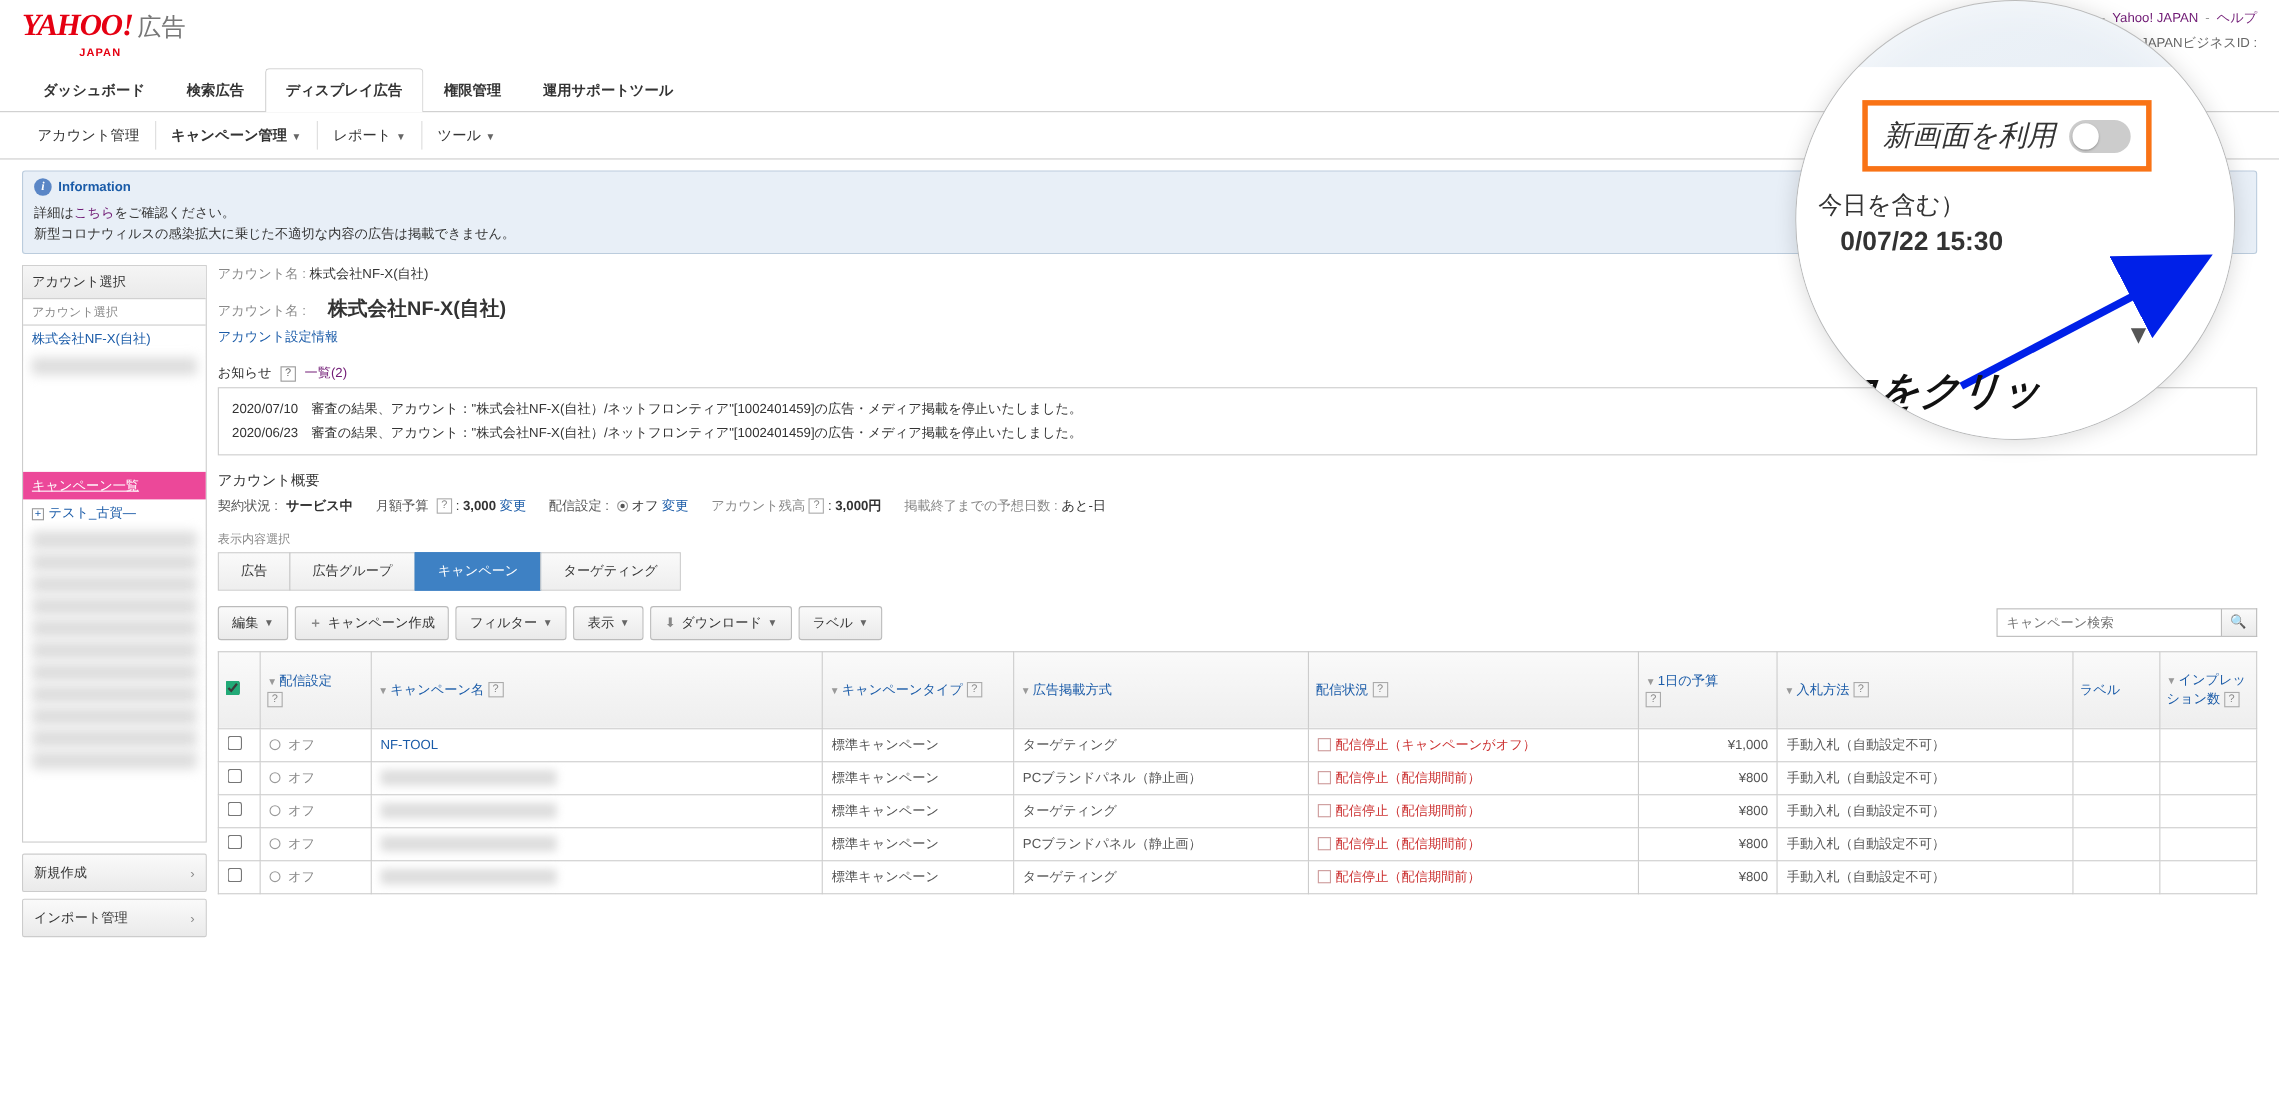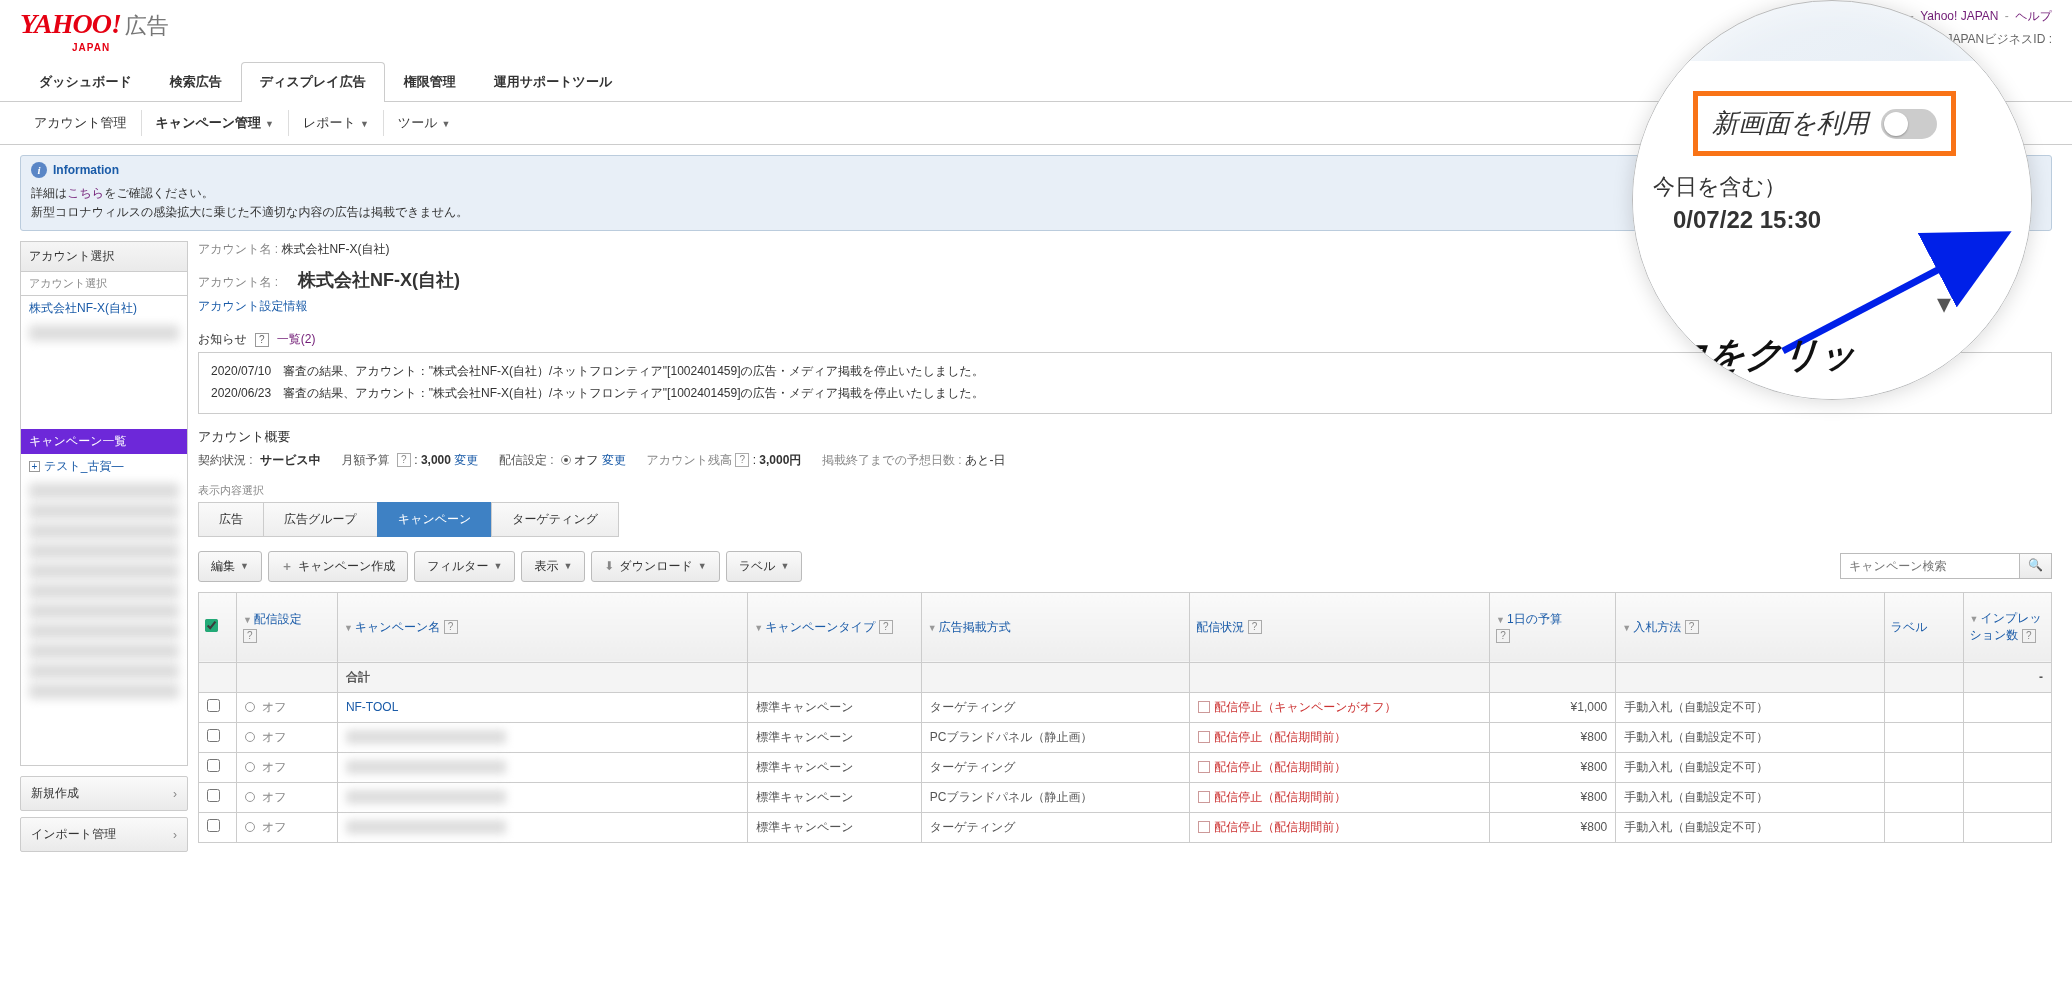--- a/index.html
+++ b/index.html
@@ -73,21 +73,21 @@
 .display-tab { border: 1px solid #ccc; padding: 8px 20px; margin-right: -1px; background: linear-gradient(#fafafa,#eee); cursor: pointer; }
 .display-tab.active { background: #3e81c4; color: #fff; border-color: #3e81c4; }
 
 .toolbar { display: flex; gap: 6px; align-items: center; margin-bottom: 0; }
 .tbtn { border: 1px solid #bbb; background: linear-gradient(#fafafa,#eaeaea); padding: 6px 12px; border-radius: 3px; cursor: pointer; display: inline-flex; align-items: center; gap: 5px; }
 .tbtn .car { font-size: 9px; color: #666; }
 .tbtn .plus-ico { color: #888; font-weight:bold; }
 .tbtn .dl-ico { color: #888; }
 .spacer { flex: 1; }
 .search-box { display: flex; }
-.search-input { border: 1px solid #bbb; padding: 5px 8px; width: 180px; font-size:12px; }
+.search-input { border: 1px solid #bbb; padding: 5px 8px; width: 205px; font-size:12px; }
 .search-btn { border: 1px solid #bbb; border-left: none; background: linear-gradient(#fafafa,#eaeaea); padding: 4px 8px; cursor: pointer; }
 
 table.grid { width: 100%; border-collapse: collapse; margin-top: 10px; border: 1px solid #ccc; table-layout: fixed; }
 table.grid th { background: linear-gradient(#fafafa,#eee); border: 1px solid #ccc; padding: 8px 6px; text-align: left; font-weight: normal; color: #1a5ba8; font-size: 12px; vertical-align: middle; height: 70px; }
 table.grid th .tri { color:#999; font-size:9px; margin-right:2px; }
 table.grid td { border: 1px solid #ccc; padding: 6px 8px; vertical-align: middle; color: #555; }
 table.grid tr.total td { background: #f4f4f4; font-weight: bold; }
 .red-txt { color: #c33; }
 .cb { width:13px; height:13px; }
 .status-radio { display:inline-flex; align-items:center; gap:4px; color:#888; }
@@ -162,21 +162,21 @@
 <div class="layout">
   <div class="sidebar">
     <div class="sidebar-box">
       <div class="sb-header">アカウント選択</div>
       <div class="sb-label">アカウント選択</div>
       <div class="sb-select">
         <div class="sb-select-item">株式会社NF-X(自社)</div>
         <div class="sb-blur"></div>
       </div>
       <div class="sb-tree">
-        <div class="sb-tree-item" style="background:#6d28d9;color:#fff;">キャンペーン一覧</div>
+        <div class="sb-tree-item" style="background:#ec4899;color:#fff;text-decoration:underline;">キャンペーン一覧</div>
         <div class="sb-tree-item"><span class="plus">+</span><a>テスト_古賀―</a></div>
         <div class="sb-blur"></div>
         <div class="sb-blur"></div>
         <div class="sb-blur"></div>
         <div class="sb-blur"></div>
         <div class="sb-blur"></div>
         <div class="sb-blur"></div>
         <div class="sb-blur"></div>
         <div class="sb-blur"></div>
         <div class="sb-blur"></div>
@@ -296,32 +296,20 @@
           <th><span class="tri">▼</span><span>キャンペーンタイプ</span> <span class="q">?</span></th>
           <th><span class="tri">▼</span><span>広告掲載方式</span></th>
           <th><span>配信状況</span> <span class="q">?</span></th>
           <th><span class="tri">▼</span><span>1日の予算</span><br><span class="q">?</span></th>
           <th><span class="tri">▼</span><span>入札方法</span> <span class="q">?</span></th>
           <th><span>ラベル</span></th>
           <th><span class="tri">▼</span><span>インプレッション数</span> <span class="q">?</span></th>
         </tr>
       </thead>
       <tbody id="table-body">
-        <tr class="total">
-          <td></td>
-            <td></td>
-            <td>合計</td>
-            <td></td>
-            <td></td>
-            <td></td>
-            <td></td>
-            <td></td>
-            <td></td>
-            <td style="text-align:right">-</td>
-        </tr>
       <tr>
             <td><input type="checkbox" class="cb" style=""></td>
             <td><span class="status-radio"><span class="radio-dot"></span>オフ</span></td>
             <td><a style="color:#1a5ba8">NF-TOOL</a></td>
             <td>標準キャンペーン</td>
             <td>ターゲティング</td>
             <td><span class="status-cb"></span><span class="red-txt">配信停止（キャンペーンがオフ）</span></td>
             <td style="text-align:right">¥1,000</td>
             <td>手動入札（自動設定不可）</td>
             <td></td>

